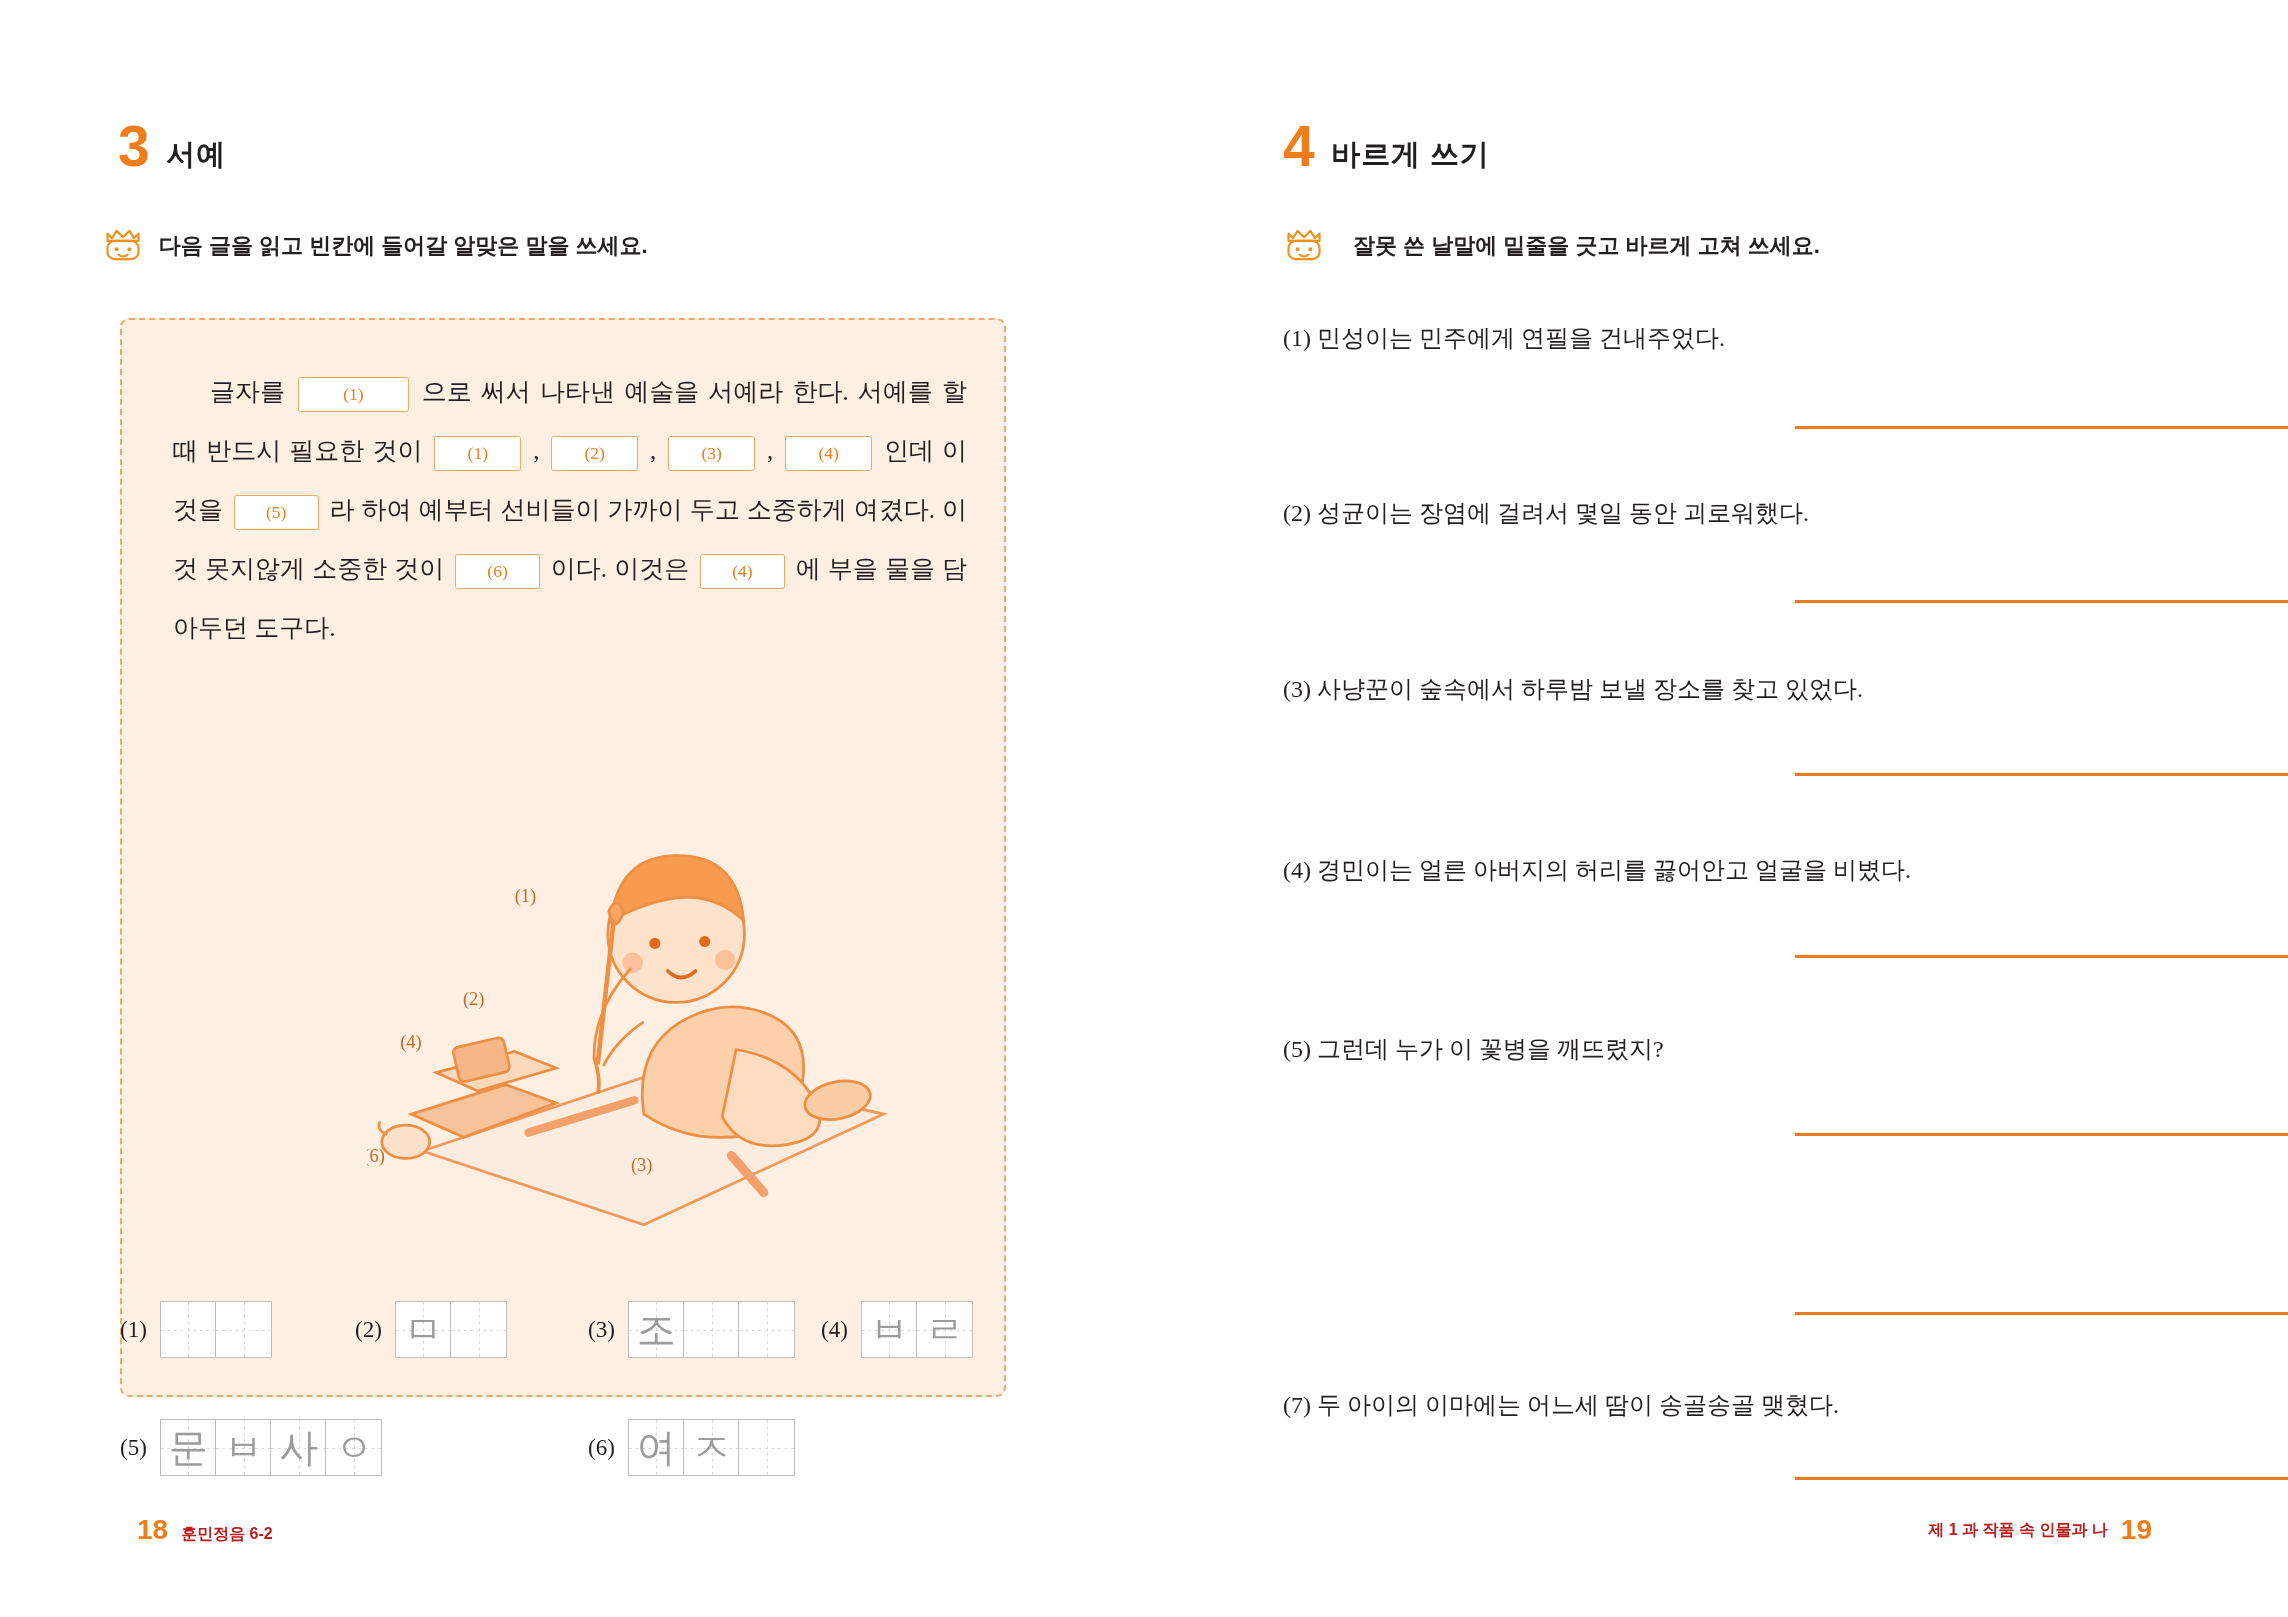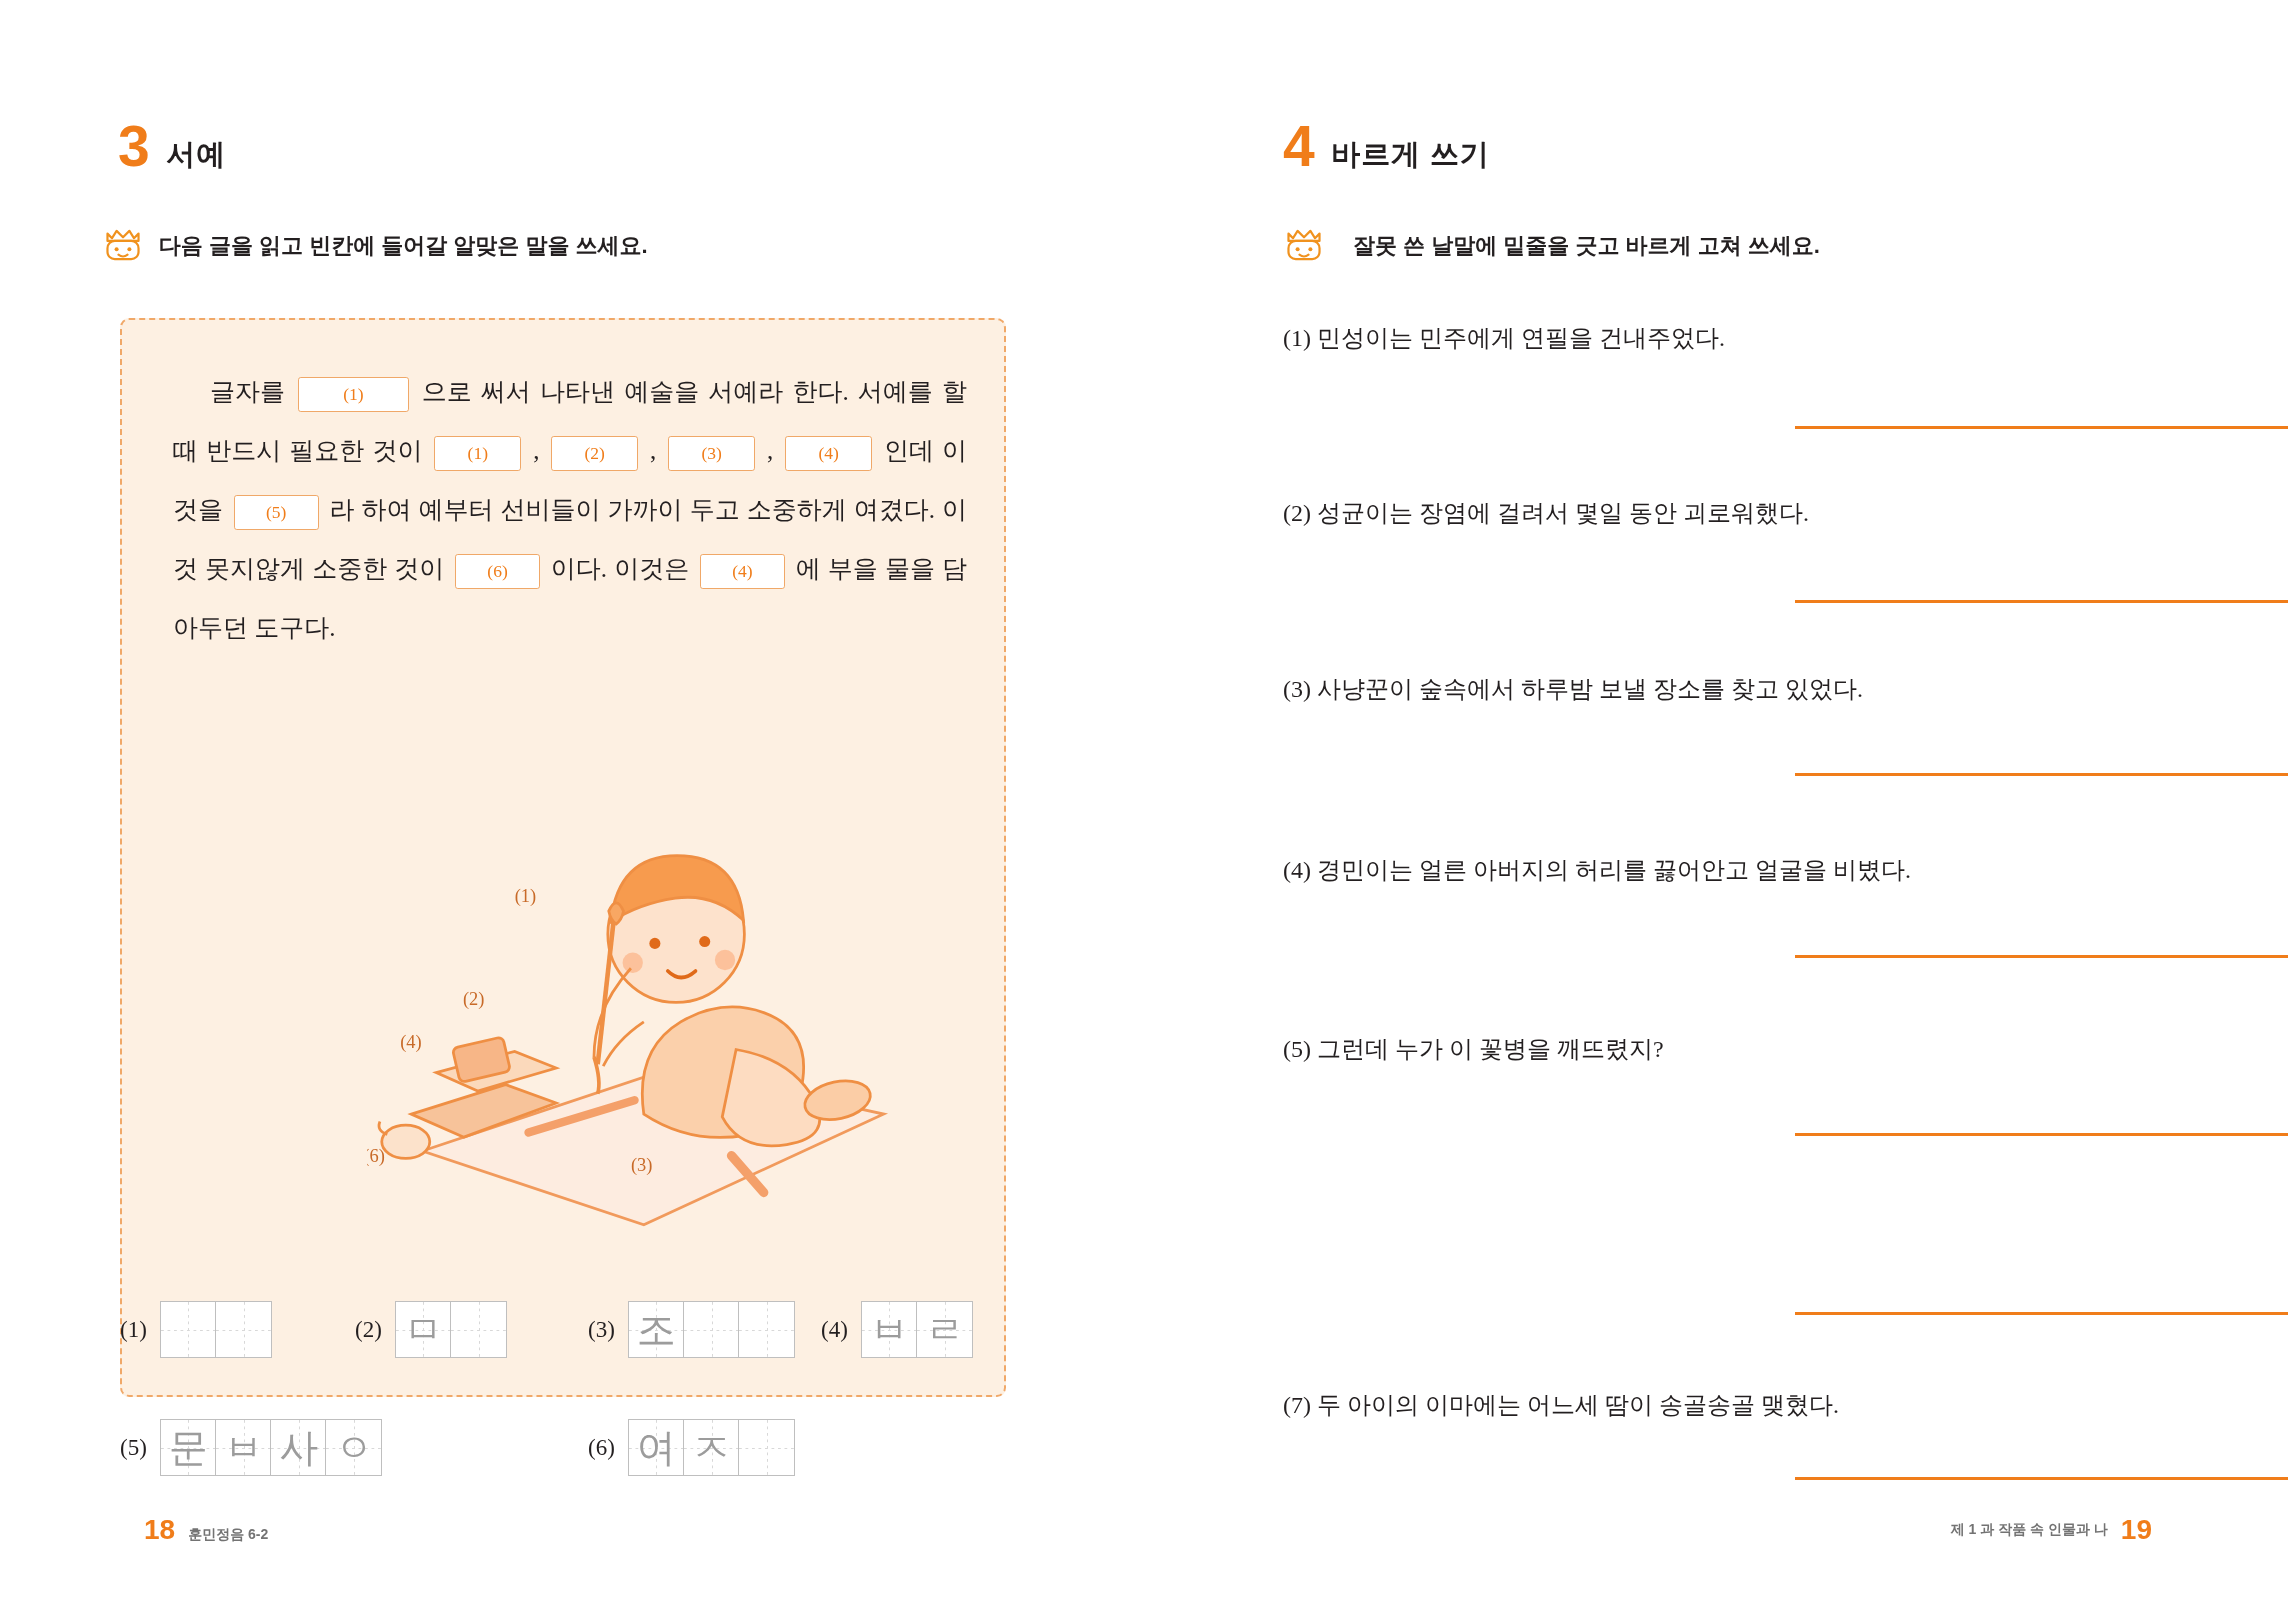--- a/index.html
+++ b/index.html
@@ -175,21 +175,21 @@
   }
   .ans-line {
     position: absolute;
     height: 2.8px;
     background: #f07d1a;
     width: 554px;
   }
   
   .footer-left {
     position: absolute;
-    left: 144px;
+    left: 137px;
     top: 1514px;
     display: flex;
     align-items: baseline;
     gap: 13px;
   }
   .footer-right {
     position: absolute;
     right: 137px;
     top: 1514px;
     display: flex;
@@ -198,22 +198,22 @@
   }
   .pg-num {
     font-family: "Liberation Sans", sans-serif;
     font-weight: bold;
     font-size: 28px;
     color: #f07d1a;
   }
   .footer-text {
     font-family: "Liberation Sans", sans-serif;
     font-weight: bold;
-    font-size: 14px;
-    color: #737373;
+    font-size: 16px;
+    color: #b91c1c;
   }
 </style>
 </head>
 <body>
 
 <div class="page" id="left-page">
 
   <div class="sec-head" style="position:absolute;left:118px;top:118px;">
     <div class="sec-num">3</div>
     <div class="sec-title">서예</div>

